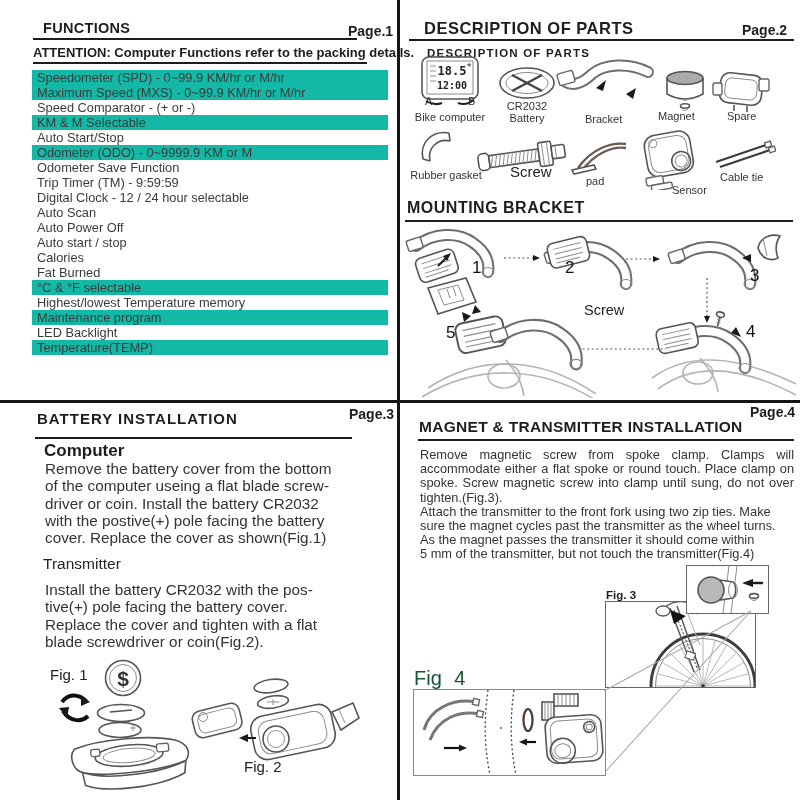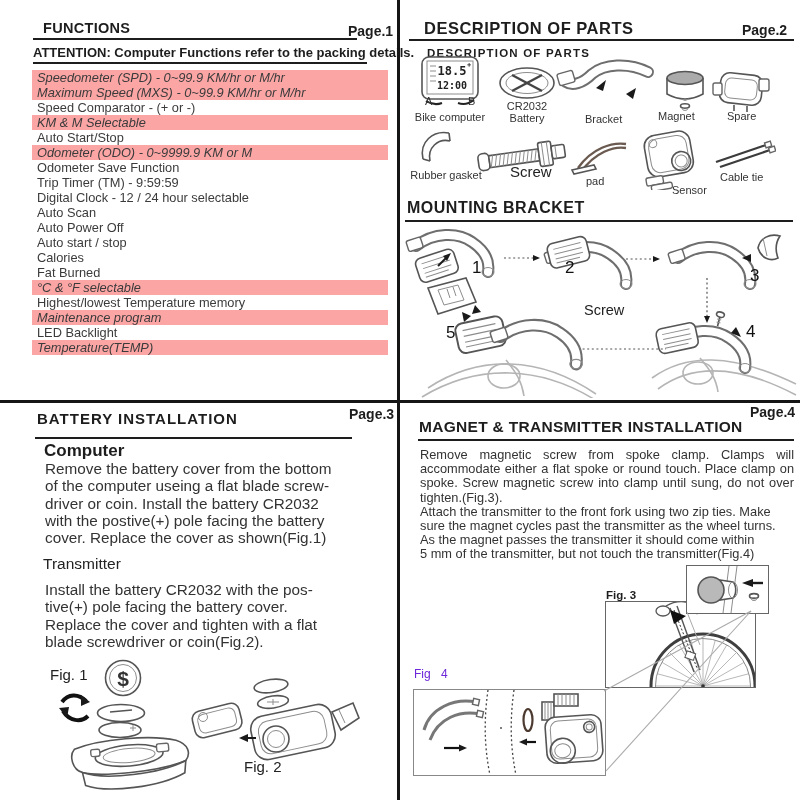--- a/index.html
+++ b/index.html
@@ -2,21 +2,21 @@
 <html><head>
 <meta charset="utf-8">
 <style>
   html,body{margin:0;padding:0;background:#fff;}
   #page{position:relative;width:800px;height:800px;background:#fff;overflow:hidden;
         font-family:"Liberation Sans",sans-serif;color:#2e2e2e;}
   .abs{position:absolute;}
   .b{font-weight:bold;color:#1d1d1d;}
   .rule{background:#1d1d1d;}
   .row{height:15px;line-height:15px;font-size:12.8px;color:#3b3b3b;padding-left:5px;white-space:nowrap;overflow:hidden;}
-  .sh{background:#fca5a5;font-style:italic;}
+  .sh{background:#14b8a6;}
   .plabel{font-size:11px;color:#333;white-space:nowrap;}
   .center{text-align:center;}
   .prelines{white-space:pre-line;}
   .stepnum{font-size:17px;color:#111;}
   .para3{font-size:15.3px;line-height:17.3px;color:#333;white-space:pre-line;}
   .p4line{font-size:12.8px;line-height:14.2px;color:#333;width:374px;}
   .just{text-align:justify;text-align-last:justify;}
   .figlab{font-size:15px;color:#222;}
   
   .ln{fill:none;stroke:#555;stroke-width:1.6px;}
@@ -378,21 +378,21 @@
         <path class="lnw" d="M33,14 L46,16 A5,9 0 0 1 46,32 L33,34 z"></path>
         <ellipse class="ln2" cx="46" cy="24" rx="4.5" ry="8"></ellipse>
         <circle cx="24" cy="24" r="13" fill="#b9b9b9" stroke="#555" stroke-width="1.6"></circle>
         <polygon class="blk" points="55,17 66,13 66,21"></polygon>
         <line x1="66" y1="17" x2="76" y2="17" stroke="#1a1a1a" stroke-width="2.4"></line>
         <ellipse class="ln" cx="67" cy="30" rx="4.5" ry="2.4"></ellipse>
         <ellipse class="ln2" cx="67" cy="33" rx="2.6" ry="1.5"></ellipse>
       </svg>
     </div>
 
-    <span class="abs" style="left:14px;top:264px;font-size:12px;color:#6d28d9;word-spacing:7px;text-align:right;">Fig 4</span>
+    <span class="abs" style="left:14px;top:264px;font-size:20px;color:#14532d;word-spacing:7px;text-align:right;">Fig 4</span>
 
     <div class="abs" style="left:13px;top:286px;width:191px;height:85px;border:1px solid #888;background:#fff;overflow:hidden;">
       <svg width="191" height="85" viewBox="0 0 191 85">
         <path d="M10,40 C16,18 40,8 62,12" fill="none" stroke="#777" stroke-width="3"></path>
         <rect class="lnf" x="59" y="9" width="6" height="6" transform="rotate(12 62 12)"></rect>
         <path d="M16,50 C24,28 46,20 66,24" fill="none" stroke="#777" stroke-width="3"></path>
         <rect class="lnf" x="63" y="21" width="6" height="6" transform="rotate(12 66 24)"></rect>
         <line x1="30" y1="58" x2="46" y2="58" stroke="#111" stroke-width="2.2"></line>
         <polygon class="blk" points="53,58 45,54.5 45,61.5"></polygon>
         <path d="M74,0 C70,28 70,56 76,85" fill="none" stroke="#444" stroke-width="1.3" stroke-dasharray="2,2.5"></path>

